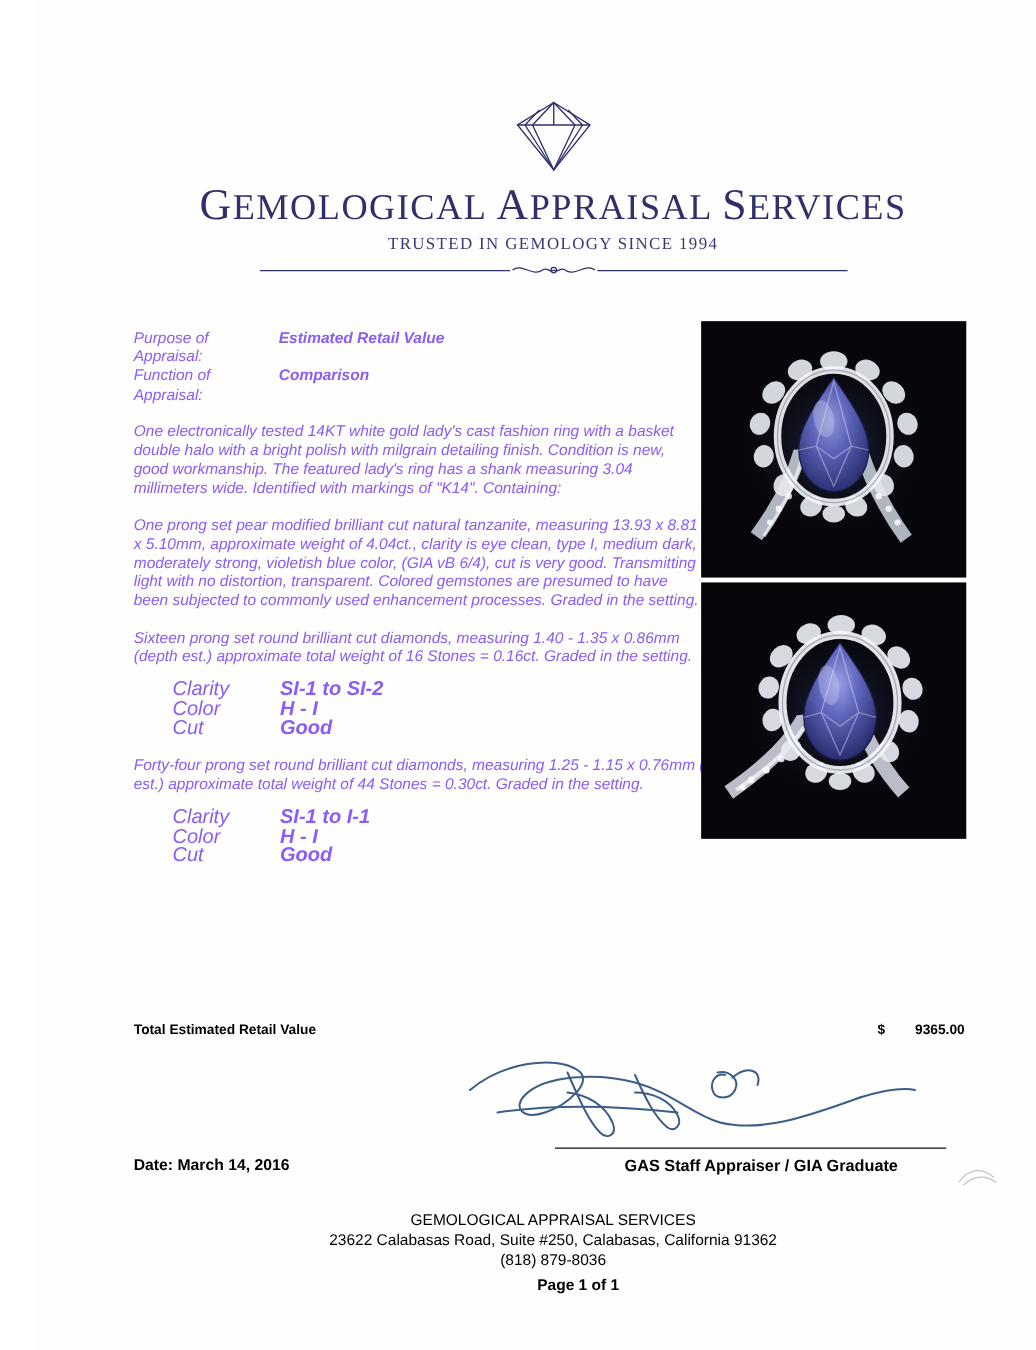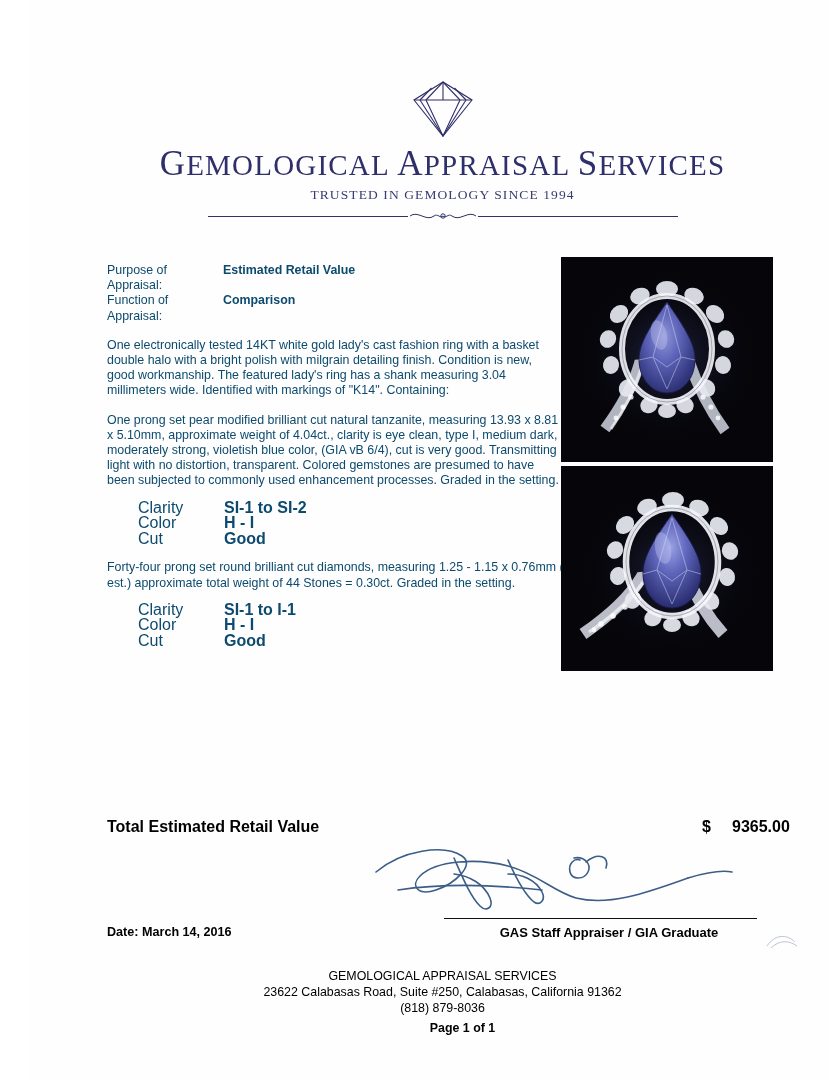--- a/index.html
+++ b/index.html
@@ -72,21 +72,22 @@
   }
 
   
   .content {
     position: absolute;
     left: 79px;
     top: 263px;
     width: 455px;
     font-size: 12.4px;
     line-height: 15.2px;
-    color: #0c4a6e;
+    color: #8b5cf6;
+    font-style: italic;
   }
   .kv-row { display: flex; }
   .kv-row .k { width: 116px; flex: none; }
   .kv-row .v { font-weight: bold; }
   .para { margin-top: 14px; text-align: left; }
 
   .spec-table {
     margin-top: 11px;
     margin-left: 31px;
     font-size: 16px;
@@ -107,21 +108,21 @@
   }
   .totals .row { display: flex; }
   .totals .lbl { width: 400px; flex: none; }
   .totals .val { font-weight: bold; }
 
   .grand {
     position: absolute;
     left: 79px;
     top: 818px;
     width: 672px;
-    font-size: 16px;
+    font-size: 11px;
     font-weight: bold;
     display: flex;
     text-align: center;
   }
   .grand .lbl { flex: none; }
   .grand .cur { position: absolute; left: 595px; }
   .grand .amt { position: absolute; left: 625px; }
 
   
   .photo {
@@ -213,20 +214,21 @@
     </div>
     <div class="kv-row">
       <span class="k">Function of Appraisal:</span>
       <span class="v">Comparison</span>
     </div>
 
     <div class="para">One electronically tested 14KT white gold lady's cast fashion ring with a basket double halo with a bright polish with milgrain detailing finish. Condition is new, good workmanship. The featured lady's ring has a shank measuring 3.04 millimeters wide. Identified with markings of "K14".  Containing:</div>
 
     <div class="para">One prong set pear modified brilliant cut natural tanzanite, measuring 13.93 x 8.81 x 5.10mm, approximate weight of 4.04ct., clarity is eye clean, type I, medium dark, moderately strong, violetish blue color, (GIA vB 6/4), cut is very good. Transmitting light with no distortion, transparent. Colored gemstones are presumed to have been subjected to commonly used enhancement processes. Graded in the setting.</div>
 
+    <div class="para">Sixteen prong set round brilliant cut diamonds, measuring 1.40 - 1.35 x 0.86mm (depth est.) approximate total weight of 16 Stones = 0.16ct. Graded in the setting.</div>
 
     <div class="spec-table">
       <div class="row">
         <span class="lbl">Clarity</span>
         <span class="val">SI-1 to SI-2</span>
       </div>
       <div class="row">
         <span class="lbl">Color</span>
         <span class="val">H - I</span>
       </div>

